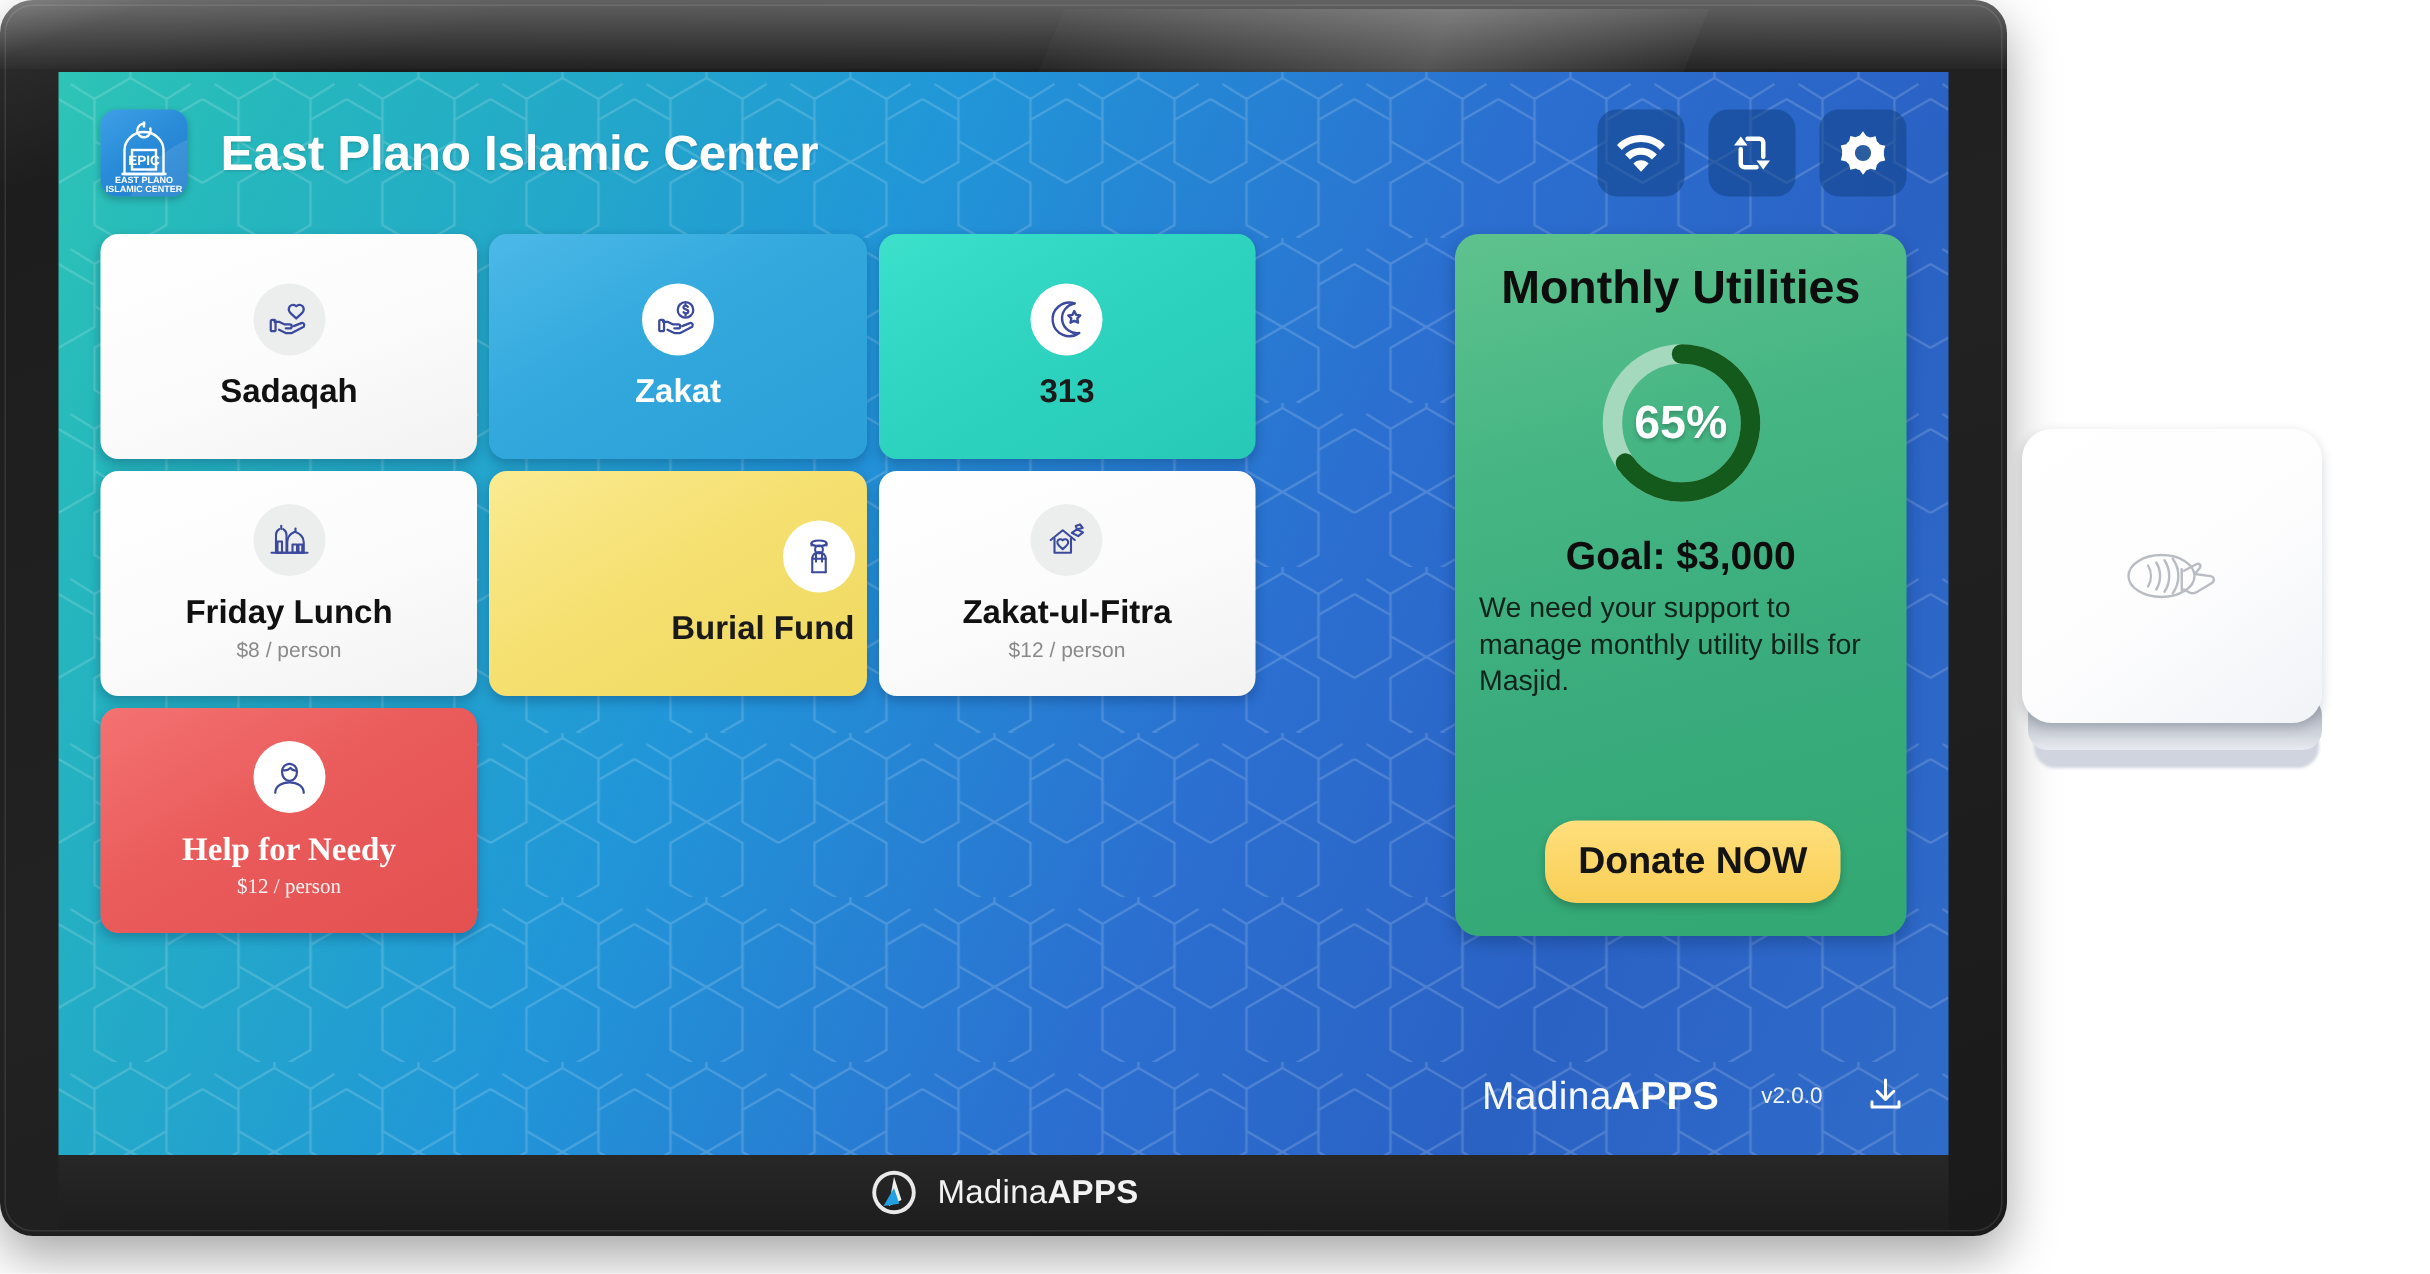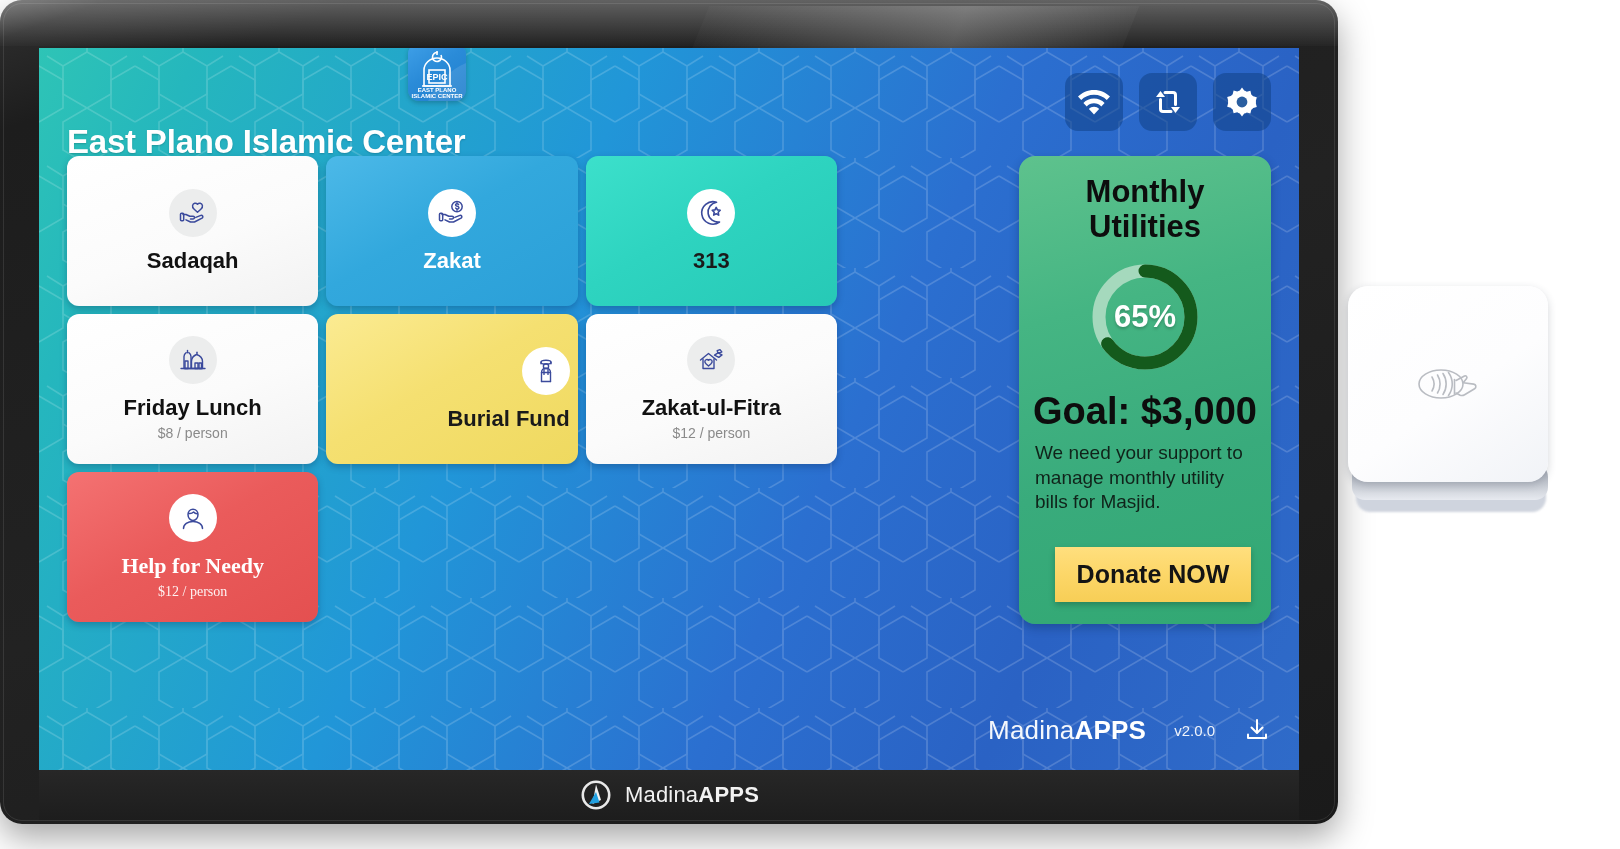--- a/index.html
+++ b/index.html
@@ -41,21 +41,21 @@
   }
   #pattern{
     position:absolute;inset:0;opacity:.30;pointer-events:none;
   }
 
   
   #header{
     position:absolute;left:0;top:0;width:100%;height:108px;
     display:flex;align-items:center;
   }
-  #brand{display:flex;align-items:flex-end;gap:22px;margin-left:28px;flex-direction:column;}
+  #brand{display:flex;align-items:center;gap:22px;margin-left:28px;}
   #epic-logo{
     width:58px;height:58px;border-radius:11px;
     background:linear-gradient(145deg,#3fa0e8 0%,#2a8bd8 45%,#1f7ecd 100%);
     position:relative;flex:none;
     box-shadow:0 2px 5px rgba(0,0,0,.22);
     overflow:hidden;
   }
   #epic-logo svg{position:absolute;left:0;top:0;}
   #app-title{
     color:#fff;font-size:33px;font-weight:bold;letter-spacing:-.2px;
@@ -104,49 +104,49 @@
   .tile.t-light .tile-icon-wrap{background:#eceded;}
   .tile.t-light .tile-title{color:#111;}
   .tile.t-light .tile-sub{color:#8a8a8a;}
   .tile.t-color .tile-icon-wrap{background:#fff;}
   .tile.t-color .tile-title{color:#fff;}
   .tile.t-color .tile-sub{color:rgba(255,255,255,.92);}
   .tile.t-dark .tile-title{color:#1a1a1a;}
 
   
   #goal-panel{
-    width:252px;margin-left:auto;height:468px;
+    width:301px;margin-left:auto;height:468px;
     border-radius:16px;
     background:linear-gradient(165deg,#5ec28d 0%,#45b583 32%,#39ab7c 65%,#32a873 100%);
     box-shadow:0 4px 10px rgba(8,30,70,.30);
     display:flex;flex-direction:column;align-items:center;
     padding:18px 16px 22px;box-sizing:border-box;
     position:relative;
   }
   #goal-title{
     color:#0d0d0d;font-size:31px;font-weight:bold;text-align:center;line-height:1.13;
   }
   #donut{position:relative;width:118px;height:118px;margin-top:14px;flex:none;}
   #donut-pct{
     position:absolute;inset:0;display:flex;align-items:center;justify-content:center;
     color:#fff;font-size:31px;font-weight:bold;
     text-shadow:0 2px 3px rgba(0,0,0,.22);
   }
   #goal-amount{
-    color:#0d0d0d;font-size:38px;font-weight:bold;margin-top:14px;
+    color:#0d0d0d;font-size:26px;font-weight:bold;margin-top:14px;
     text-align:center;white-space:nowrap;
   }
   #goal-desc{
     color:#10231a;font-size:19px;line-height:1.30;margin-top:8px;
     text-align:left;width:100%;
   }
   #donate-btn{
     margin-top:auto;
     background:linear-gradient(180deg,#ffdf7e 0%,#fcd667 52%,#f7ce56 100%);
-    border-radius:0;
+    border-radius:21px;
     padding:13px 22px;
     color:#141414;font-size:25px;font-weight:bold;
     box-shadow:0 3px 6px rgba(0,0,0,.22);
     cursor:pointer;white-space:nowrap;margin-left:16px;
   }
 
   
   #footer{
     position:absolute;left:0;bottom:0;width:100%;height:80px;
     display:flex;align-items:center;justify-content:flex-end;

